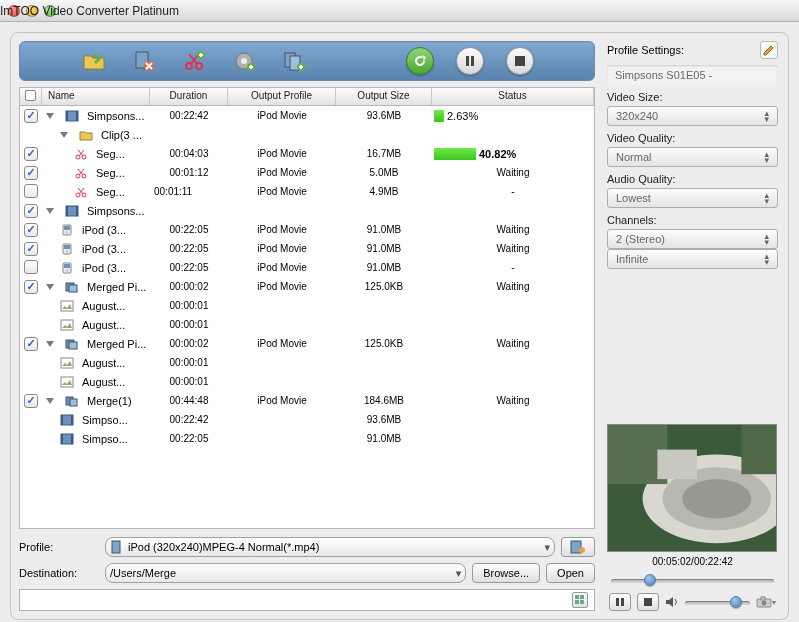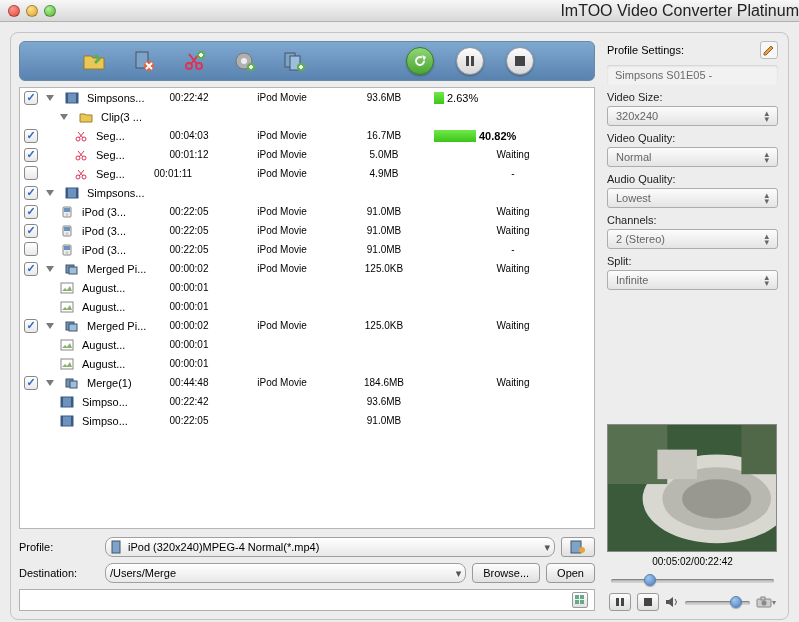--- a/index.html
+++ b/index.html
@@ -3,21 +3,21 @@
 <meta charset="utf-8">
 <style>
 *{box-sizing:border-box;margin:0;padding:0;font-family:"Lucida Grande",Helvetica,Arial,sans-serif;font-size:11px;}
 body{background:#ededed;width:799px;height:622px;overflow:hidden;position:relative;}
 .titlebar{height:22px;background:linear-gradient(#f7f7f7,#d8d8d8);border-bottom:1px solid #b0b0b0;display:flex;align-items:center;padding:0 8px;position:relative;}
 .traffic{display:flex;gap:6px;}
 .dot{width:12px;height:12px;border-radius:50%;border:1px solid rgba(0,0,0,.3);}
 .dot.red{background:radial-gradient(circle at 35% 30%,#ff968a,#e2483c);}
 .dot.yel{background:radial-gradient(circle at 35% 30%,#ffe08a,#e0a12e);}
 .dot.grn{background:radial-gradient(circle at 35% 30%,#aef19b,#58b330);}
-.title{position:absolute;left:0;right:0;text-align:right;font-size:16px;color:#222;}
+.title{position:absolute;left:0;right:0;text-align:left;font-size:12px;color:#222;}
 .outer{border:1px solid #c4c4c4;border-radius:8px;margin:10px;background:#ededed;height:588px;position:relative;}
 .layout{display:flex;height:100%;}
 .left{flex:1;display:flex;flex-direction:column;padding:8px;}
 .right{width:185px;padding:8px 10px 8px 4px;display:flex;flex-direction:column;}
 .toolbar{height:40px;background:linear-gradient(#7fa8d1,#5983af);border:1px solid #6b88a5;border-radius:6px;display:flex;align-items:center;padding:0 60px;gap:22px;}
 .tb-btn{width:28px;height:28px;display:flex;align-items:center;justify-content:center;cursor:pointer;}
 .tb-btn svg{width:24px;height:24px;}
 .r-btn{width:28px;height:28px;border-radius:50%;background:linear-gradient(#fdfdfd,#d7d7d7);border:1px solid #999;display:flex;align-items:center;justify-content:center;cursor:pointer;box-shadow:0 1px 2px rgba(0,0,0,.3);}
 .table-wrap{flex:1;background:#fff;border:1px solid #b7b7b7;margin-top:6px;overflow:hidden;}
 .thead{display:flex;background:linear-gradient(#fdfdfd,#e2e2e2);border-bottom:1px solid #b7b7b7;height:18px;}
@@ -137,20 +137,28 @@
             </svg>
           </div>
   <div class="r-btn">
             <svg width="10" height="10">
               <rect width="10" height="10" fill="#444"></rect>
             </svg>
           </div>
 </div>
 
 <div class="table-wrap">
+  <div class="thead">
+    <div class="th col-chk"><span class="hr-chk"></span></div>
+    <div class="th col-name">Name</div>
+    <div class="th col-dur">Duration</div>
+    <div class="th col-prof">Output Profile</div>
+    <div class="th col-size">Output Size</div>
+    <div class="th col-stat">Status</div>
+  </div>
   <div id="tbody">
             <div class="row">
               <div class="cell col-chk" style="text-align: center;"><span class="chk on"></span></div>
               <div class="cell col-name">
                 <div class="name-cell" style="padding-left: 0px;">
                   <span class="disc"></span>
                   <span class="ico"><svg width="14" height="12">
                       <rect x="1" y="1" width="12" height="10" fill="#6d93bd" stroke="#3a5a85"></rect>
                       <rect x="1" y="1" width="2" height="10" fill="#3a5a85"></rect>
                       <rect x="11" y="1" width="2" height="10" fill="#3a5a85"></rect>
@@ -530,21 +538,20 @@
   <div class="plabel">Audio Quality:</div>
   <div class="psel">
           <span>Lowest</span>
           <span class="updn">▴<br>▾</span>
         </div>
   <div class="plabel">Channels:</div>
   <div class="psel">
           <span>2 (Stereo)</span>
           <span class="updn">▴<br>▾</span>
         </div>
-  <div class="plabel">Split:</div>
   <div class="psel">
           <span>Infinite</span>
           <span class="updn">▴<br>▾</span>
         </div>
 
   <div class="preview">
     <svg viewBox="0 0 170 128" preserveAspectRatio="none">
       <rect width="170" height="128" fill="#3a5a3a"></rect>
       <ellipse cx="110" cy="75" rx="75" ry="45" fill="#d8d8d0"></ellipse>
       <ellipse cx="110" cy="75" rx="55" ry="32" fill="#b8b8b0"></ellipse>

